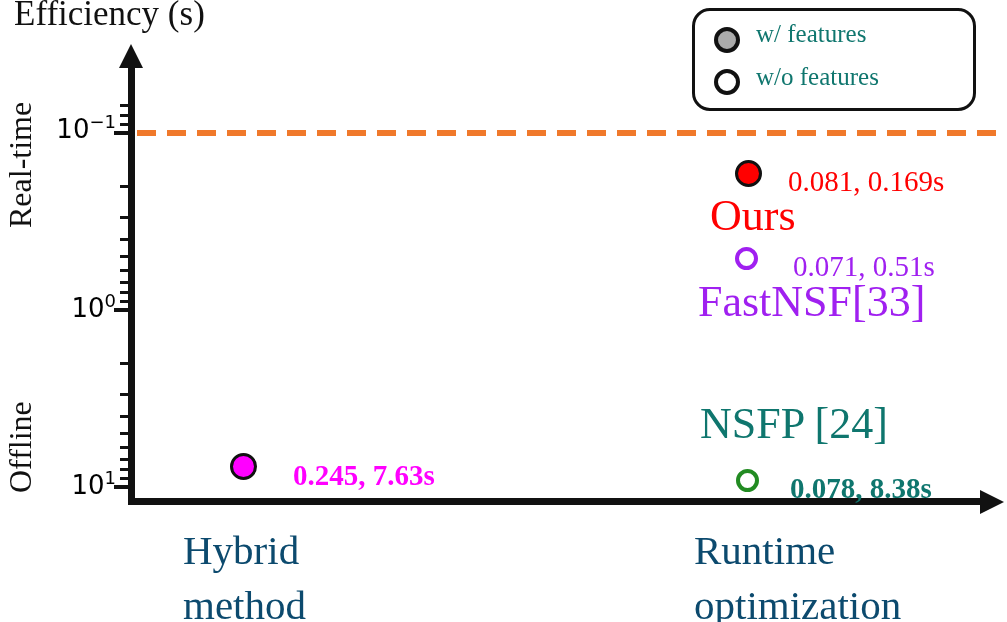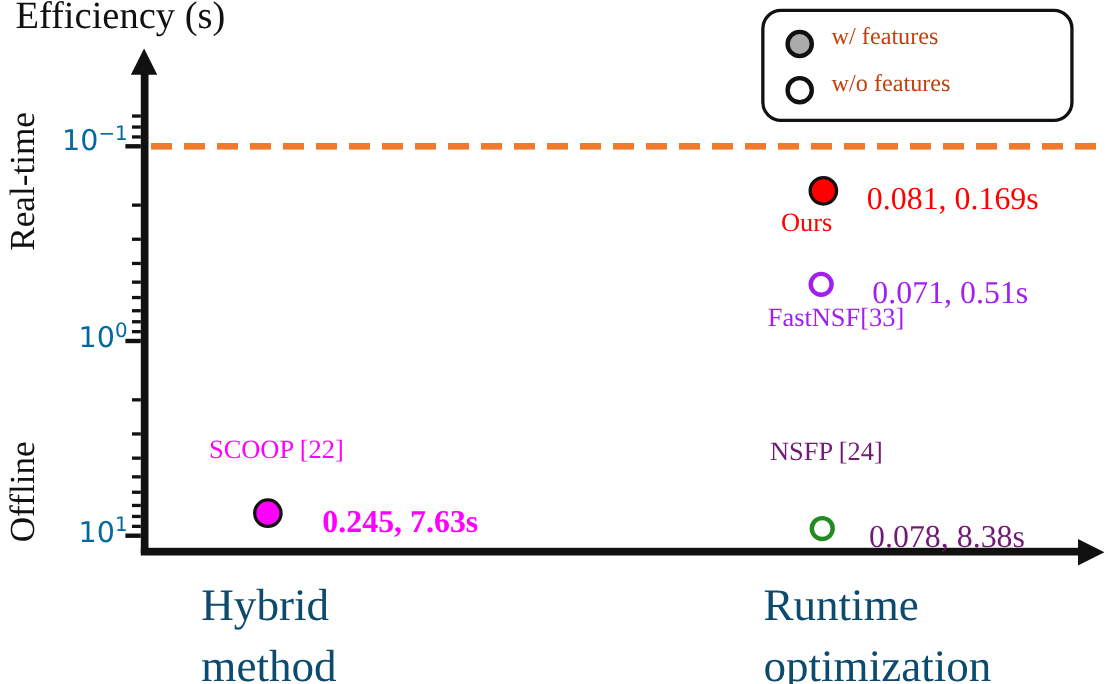--- a/index.html
+++ b/index.html
@@ -25,61 +25,61 @@
   .tick{background:#111;}
   
   #threshold-line{
     left:137px;top:130px;width:870px;height:6px;
     background:repeating-linear-gradient(to right,#F0792B 0px,#F0792B 19px,transparent 19px,transparent 30px);
   }
   
   .ytick-label{
     width:70px;text-align:right;
     font-family:"DejaVu Sans", sans-serif;
-    font-size:26px;color:#0369a1;left:46px;
+    font-size:26px;color:#000000;left:46px;
   }
   .ytick-label sup{font-size:18px;}
   
   .zone-label{
     writing-mode:vertical-rl;transform:rotate(180deg);
     font-size:32px;color:#111;left:2px;text-align:center;
   }
   #zone-realtime{top:80px;height:170px;}
   #zone-offline{top:385px;height:125px;}
   
   .marker{border-radius:50%;box-sizing:border-box;}
   #point-ours{left:735px;top:160px;width:27px;height:27px;border:3.5px solid #111;background:#FF0000;}
   #point-fastnsf{left:735px;top:247px;width:23px;height:23px;border:4.5px solid #A020F0;background:#ffffff;}
   #point-scoop{left:230px;top:453px;width:27px;height:27px;border:3.5px solid #111;background:#FF00FF;}
   #point-nsfp{left:736px;top:469px;width:23px;height:23px;border:4.5px solid #228B22;background:#ffffff;}
   
   .pt-value{font-size:29px;margin-top:12px;}
-  .pt-name{font-size:24px;}
-  .c-red{color:#FF0000;} .c-purple{color:#A020F0;} .c-magenta{color:#FF00FF;} .c-green{color:#701a75;}
+  .pt-name{font-size:44px;}
+  .c-red{color:#FF0000;} .c-purple{color:#A020F0;} .c-magenta{color:#FF00FF;} .c-green{color:#0f766e;}
   #ours-value{left:788px;top:153px;}
   #ours-name{left:710px;top:190px;}
   #fastnsf-value{left:793px;top:238px;}
   #fastnsf-name{left:698px;top:276px;}
   #scoop-name{left:190px;top:396px;}
   #scoop-value{left:293px;top:447px;font-weight:bold;}
   #nsfp-name{left:700px;top:398px;}
-  #nsfp-value{left:790px;top:460px;}
+  #nsfp-value{left:790px;top:460px;font-weight:bold;}
   
   .x-category{font-size:41px;color:#0c4a6e;line-height:1.35;}
   #category-hybrid{left:183px;top:523px;}
   #category-runtime{left:694px;top:523px;}
   
   #legend-box{
     left:692px;top:8px;width:284px;height:103px;
     border:3px solid #111;border-radius:18px;background:#ffffff;box-sizing:border-box;
   }
   .legend-marker{border-radius:50%;box-sizing:border-box;width:26px;height:26px;border:4px solid #111;}
   #legend-marker-with{left:714px;top:27px;background:#ABABAB;}
   #legend-marker-without{left:714px;top:69px;background:#ffffff;}
-  .legend-label{font-size:22px;color:#c2410c;}
+  .legend-label{font-size:25px;color:#0f766e;}
   #legend-label-with{left:756px;top:20px;}
   #legend-label-without{left:756px;top:63px;}
 </style>
 </head>
 <body>
 
 <div id="figure">
 
   <div class="abs" id="chart-title">Efficiency (s)</div>
 
@@ -123,21 +123,20 @@
 
   <div class="abs marker" id="point-ours"></div>
   <div class="abs marker" id="point-fastnsf"></div>
   <div class="abs marker" id="point-scoop"></div>
   <div class="abs marker" id="point-nsfp"></div>
 
   <div class="abs pt-value c-red" id="ours-value">0.081, 0.169s</div>
   <div class="abs pt-name c-red" id="ours-name">Ours</div>
   <div class="abs pt-value c-purple" id="fastnsf-value">0.071, 0.51s</div>
   <div class="abs pt-name c-purple" id="fastnsf-name">FastNSF[33]</div>
-  <div class="abs pt-name c-magenta" id="scoop-name">SCOOP [22]</div>
   <div class="abs pt-value c-magenta" id="scoop-value">0.245, 7.63s</div>
   <div class="abs pt-name c-green" id="nsfp-name">NSFP [24]</div>
   <div class="abs pt-value c-green" id="nsfp-value">0.078, 8.38s</div>
 
   <div class="abs x-category" id="category-hybrid">
     <div>Hybrid</div>
     <div>method</div>
   </div>
   <div class="abs x-category" id="category-runtime">
     <div>Runtime</div>

